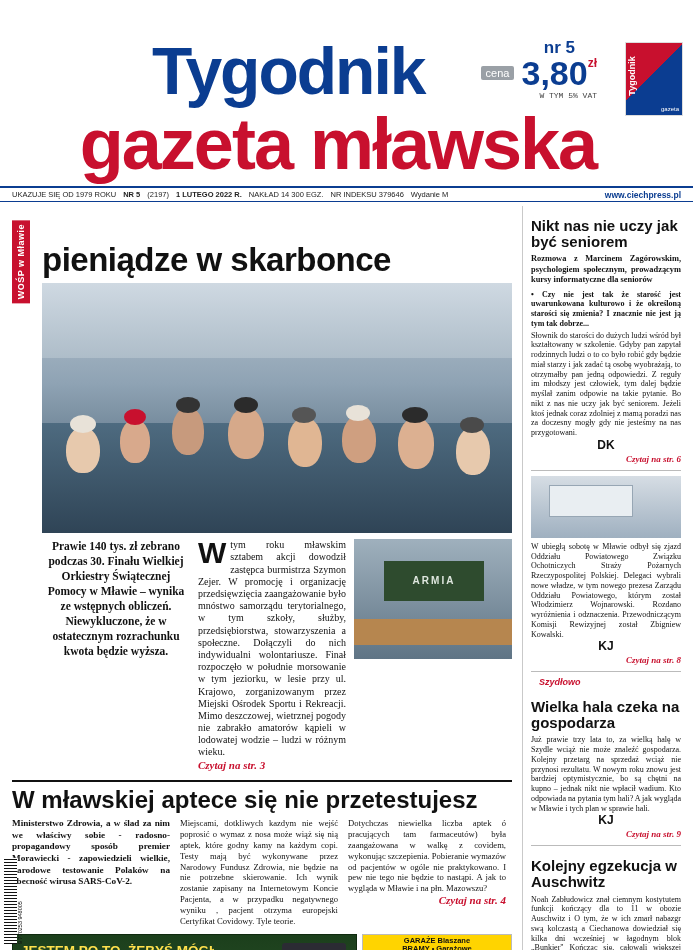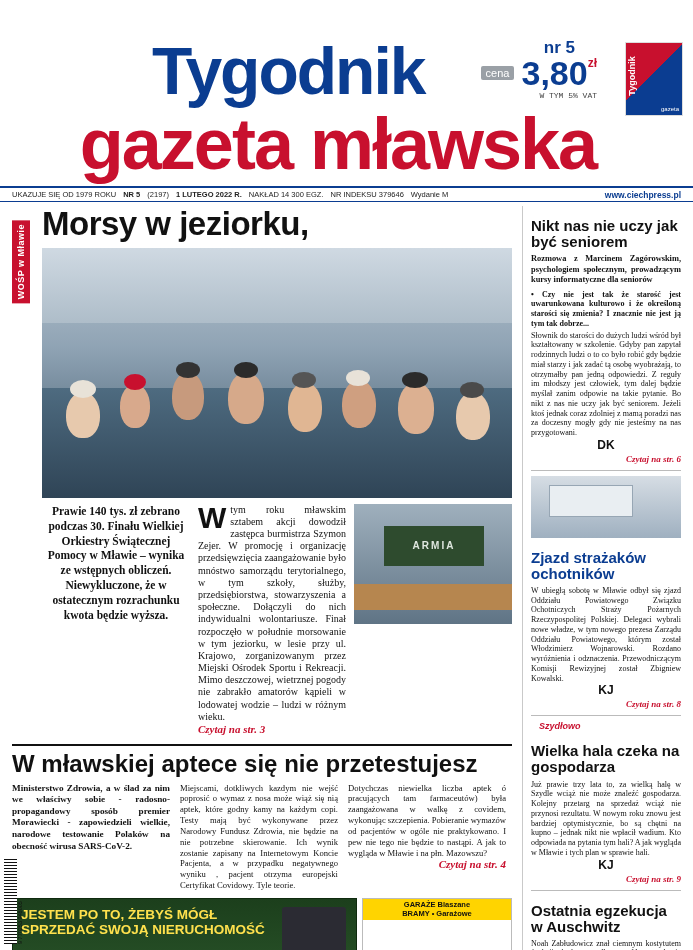--- a/index.html
+++ b/index.html
@@ -267,21 +267,22 @@
   </div>
 
   <div class="content">
     <div class="cols">
 
       <div class="col-left">
 
         <div class="lead-wrap">
           <div class="lead-tag">WOŚP w Mławie</div>
           <h1 class="lead-headline">
-            <span>Morsy w jeziorku,</span><br>
+            <br>
+            <span>pieniądze w skarbonce</span>
           </h1>
 
           <div class="photo-main">
             <div class="ice"></div>
             <div class="water"></div>
             <div class="swimmer" style="left:24px;bottom:60px;width:34px;height:46px;background:#e7c9ad;"></div>
             <div class="cap" style="left:28px;bottom:100px;width:26px;height:18px;background:#e8e2d8;"></div>
             <div class="swimmer" style="left:78px;bottom:70px;width:30px;height:44px;background:#d8a98c;"></div>
             <div class="cap" style="left:82px;bottom:108px;width:22px;height:16px;background:#c8102e;"></div>
             <div class="swimmer" style="left:130px;bottom:78px;width:32px;height:48px;background:#c79a7d;"></div>
@@ -360,40 +361,39 @@
           <div class="rc-sign">DK</div>
           <div class="rc-readmore">Czytaj na str. 6</div>
         </div>
 
         <div class="rule-thin"></div>
 
         <div>
           <div class="rc-photo">
             <div class="board"></div>
           </div>
-          <h3 class="rc-head blue">Zjazd strażaków ochotników</h3>
           <div class="rc-body">W ubiegłą sobotę w Mławie odbył się zjazd Oddziału Powiatowego Związku Ochotniczych Straży Pożarnych Rzeczypospolitej Polskiej. Delegaci wybrali nowe władze, w tym nowego prezesa Zarządu Oddziału Powiatowego, którym został Włodzimierz Wojnarowski. Rozdano wyróżnienia i odznaczenia. Przewodniczącym Komisji Rewizyjnej został Zbigniew Kowalski.</div>
           <div class="rc-sign">KJ</div>
           <div class="rc-readmore">Czytaj na str. 8</div>
         </div>
 
         <div class="rule-thin"></div>
 
         <div>
           <div class="rc-kicker">Szydłowo</div>
           <h3 class="rc-head">Wielka hala czeka na gospodarza</h3>
           <div class="rc-body">Już prawie trzy lata to, za wielką halę w Szydle wciąż nie może znaleźć gospodarza. Kolejny przetarg na sprzedaż wciąż nie przynosi rezultatu. W nowym roku znowu jest bardziej optymistycznie, bo są chętni na kupno – jednak nikt nie wpłacił wadium. Kto odpowiada na pytania tym hali? A jak wygląda w Mławie i tych plan w sprawie hali.</div>
           <div class="rc-sign">KJ</div>
           <div class="rc-readmore">Czytaj na str. 9</div>
         </div>
 
         <div class="rule-thin"></div>
 
         <div>
-          <h3 class="rc-head">Ostatnia egzekucja w Auschwitz</h3>
+          <h3 class="rc-head">Kolejny egzekucja w Auschwitz</h3>
           <div class="rc-body">Noah Zabłudowicz znał ciemnym kostytutem funkcji kończący dla to 11 w obozie Auschwitz i O tym, że w ich zmarł nabazgr swą kolczastą a Ciechanowa dowiedział się kilka dni wcześniej w łagodnym blok „Bunkier" Kończąc się, całowali większej partyz wskazał danie pośmiertnie na łona historyczną Jest potocznych.</div>
 
         </div>
       </div>
     </div>
   </div>
 
   <div class="barcode">
     <div class="bars"></div>
     <div class="barnum">9 770253 948005</div>

